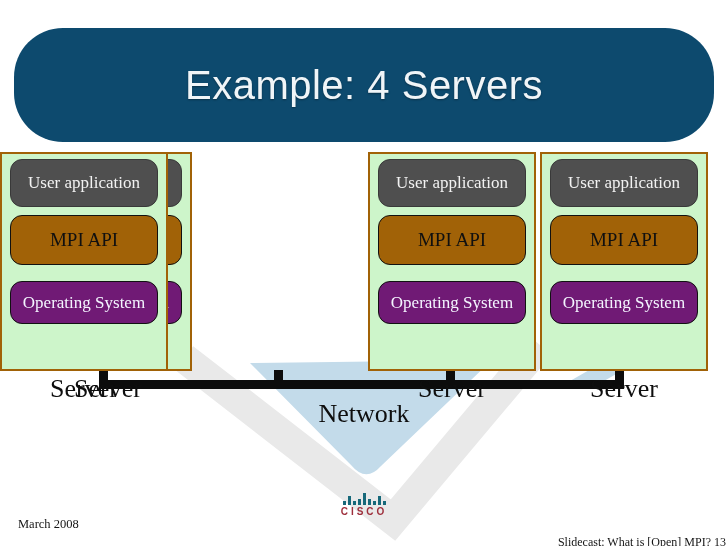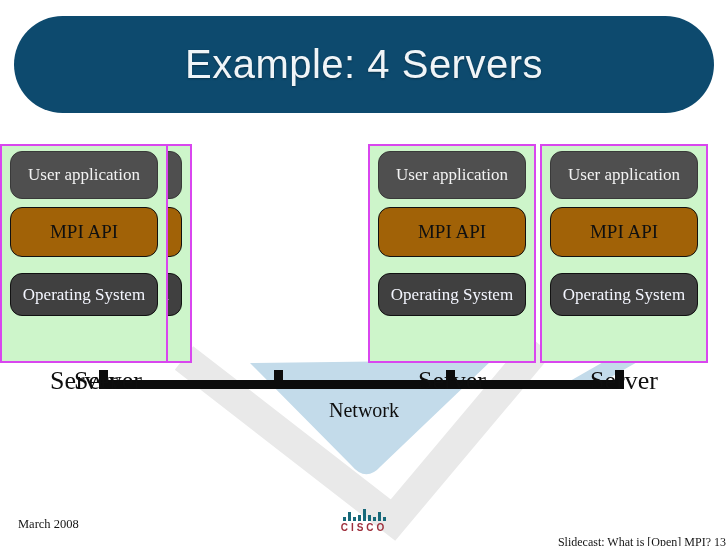--- a/index.html
+++ b/index.html
@@ -2,66 +2,66 @@
 <html><head>
 <meta charset="utf-8">
 <style>
   html,body{margin:0;padding:0;}
   body{
     width:728px;height:546px;position:relative;overflow:hidden;
     background:#ffffff;font-family:"Liberation Serif",serif;
   }
   
   .banner{
-    position:absolute;left:14px;top:16px;width:700px;height:97px;
+    position:absolute;left:14px;top:28px;width:700px;height:114px;
     background:#0d4a6e;border-radius:49px;
     display:flex;align-items:center;justify-content:center;z-index:3;
   }
   .banner .title{
     color:#f0f5f8;font-family:"Liberation Sans",sans-serif;
     font-size:40px;letter-spacing:0.5px;
     text-shadow:0 1px 2px rgba(0,0,0,0.35);
   }
   
   .watermark{position:absolute;left:0;top:0;width:728px;height:546px;z-index:0;}
   
   .panel{
-    position:absolute;top:144px;width:168px;height:219px;
-    background:#cdf5ca;border:2px solid #d946ef;box-sizing:border-box;z-index:2;
+    position:absolute;top:152px;width:168px;height:219px;
+    background:#cdf5ca;border:2px solid #a16207;box-sizing:border-box;z-index:2;
   }
   .panel.p1{left:24px;}　.panel.p2{left:196px;}
   .panel.p3{left:368px;} .panel.p4{left:540px;}
   .layer{
     position:absolute;left:8px;right:8px;border-radius:12px;
     display:flex;align-items:center;justify-content:center;
     box-sizing:border-box;text-align:center;
   }
   .layer.user{top:5px;height:48px;background:#4f4f4f;border:1px solid #393939;
     color:#f2f2f2;font-size:17px;}
   .layer.mpi{top:61px;height:50px;background:#a16207;border:1px solid #111;
     color:#101010;font-size:19px;}
-  .layer.os{top:127px;height:43px;background:#404040;border:1px solid #111;
+  .layer.os{top:127px;height:43px;background:#701a75;border:1px solid #111;
     color:#f4f6ff;font-size:17px;}
   .server-label{
     position:absolute;left:0;right:0;top:172px;text-align:center;
     font-size:26px;color:#0e0e0e;margin-top:48px;
   }
   
   .bus-bar{position:absolute;left:99px;top:380px;width:525px;height:9px;background:#0c0c0c;z-index:1;}
   .bus-stub{position:absolute;top:370px;width:9px;height:13px;background:#0c0c0c;z-index:1;}
   .stub1{left:99px;} .stub2{left:274px;} .stub3{left:446px;} .stub4{left:615px;}
   .network-label{
     position:absolute;left:0;width:728px;top:399px;text-align:center;
-    font-size:20px;color:#0e0e0e;z-index:2;
+    font-size:26px;color:#0e0e0e;z-index:2;
   }
   
   .footer-date{position:absolute;left:18px;top:517px;font-size:12.5px;color:#151515;z-index:3;}
   .footer-right{position:absolute;right:2px;top:535px;font-size:12px;color:#151515;
     white-space:nowrap;z-index:3;}
-  .cisco{position:absolute;left:0;right:0;top:508px;display:flex;flex-direction:column;
+  .cisco{position:absolute;left:0;right:0;top:492px;display:flex;flex-direction:column;
     align-items:center;z-index:3;}
   .cisco-bars{display:flex;align-items:flex-end;gap:2px;height:13px;}
   .cisco-bars span{display:block;width:3px;background:#17697a;}
   .b1{height:4px;} .b2{height:9px;} .b3{height:4px;}
   .b4{height:6px;} .b5{height:12px;} .b6{height:6px;}
   .b7{height:4px;} .b8{height:9px;} .b9{height:4px;}
   .cisco-word{
     font-family:"Liberation Sans",sans-serif;font-weight:bold;
     font-size:10px;letter-spacing:3px;color:#9e2f3c;margin-top:1px;
   }

